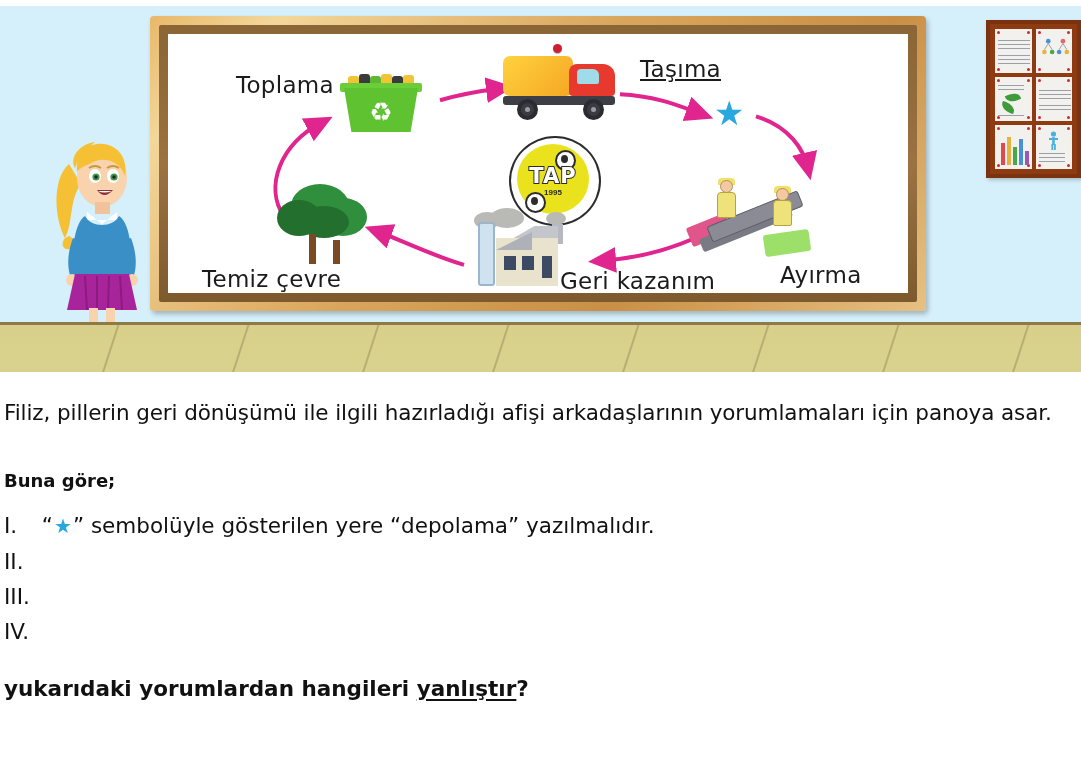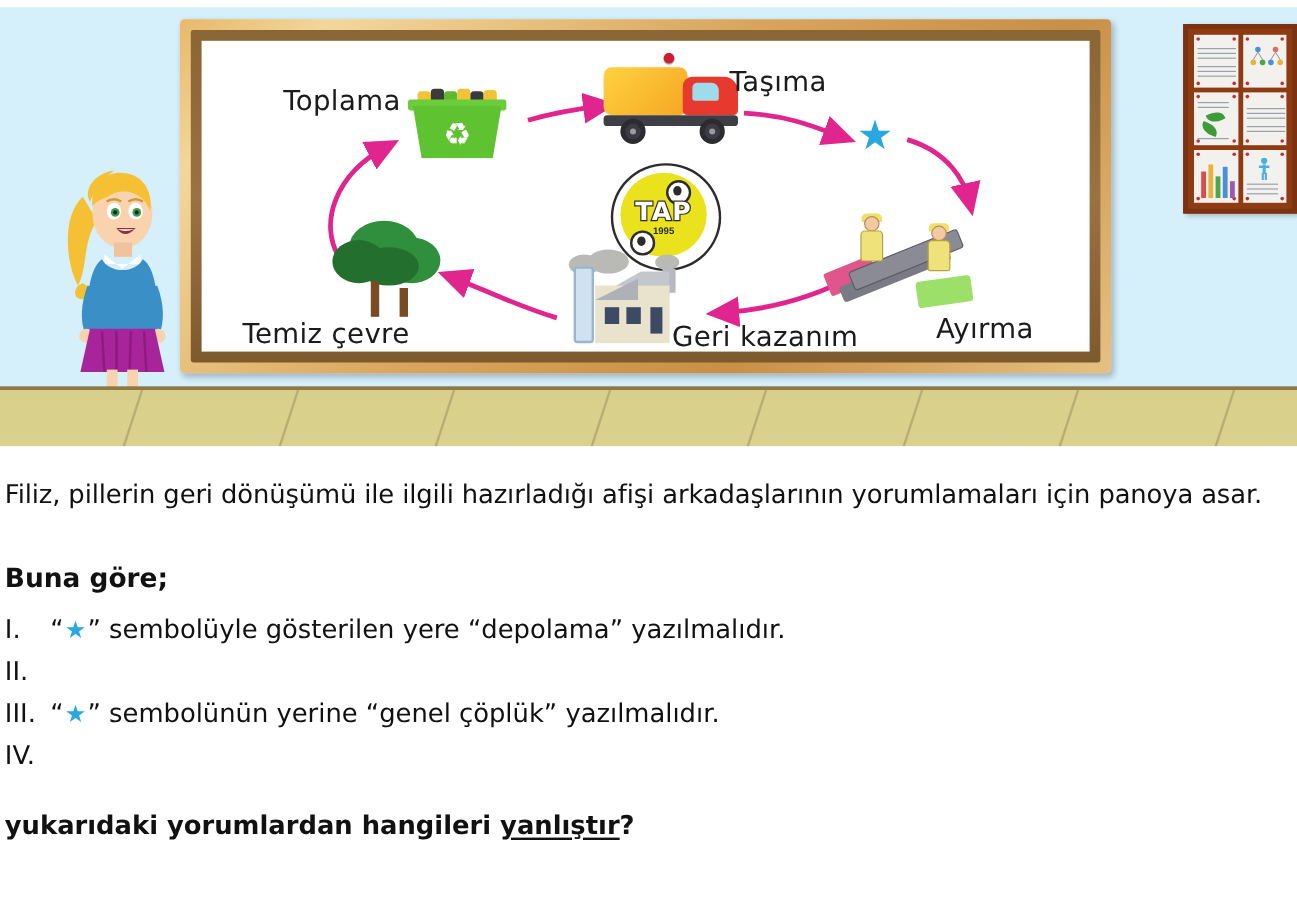--- a/index.html
+++ b/index.html
@@ -172,21 +172,21 @@
     background:#fff;
     font-family:"DejaVu Sans", sans-serif;
     color:#111;
   }
   #intro{
     position:absolute;left:4px;top:23px;width:1072px;
     font-size:21.5px;line-height:36px;letter-spacing:-.1px;
     text-align:justify;
   }
   #buna-gore{
-    position:absolute;left:4px;top:98px;font-size:22px;font-weight:bold;
+    position:absolute;left:4px;top:98px;font-size:18px;font-weight:bold;
   }
   #statements{
     position:absolute;left:4px;top:136px;width:1072px;
   }
   .stmt{
     font-size:21.5px;line-height:35px;white-space:nowrap;
     display:flex;align-items:baseline;
   }
   .stmt .num{display:inline-block;min-width:31px;}
   .stmt .star-inline{color:#29a8e0;font-size:20px;padding:0 1px;}
@@ -361,21 +361,21 @@
               <div class="body"></div>
             </div>
           <div class="worker" style="left:84px;top:14px;">
               <div class="cap"></div>
               <div class="head"></div>
               <div class="body"></div>
             </div>
         </div>
 
         <span class="poster-label" style="left:24px;top:38px;margin-left:44px;">Toplama</span>
-        <span class="poster-label" style="left:440px;top:22px;">Taşıma</span>
+        <span class="poster-label" style="left:472px;top:22px;text-decoration:underline;">Taşıma</span>
         <span class="poster-label" style="left:612px;top:228px;">Ayırma</span>
         <span class="poster-label" style="left:392px;top:234px;">Geri kazanım</span>
         <span class="poster-label" style="left:34px;top:232px;">Temiz çevre</span>
 
       </div>
     </div>
   </div>
 
   <div id="board">
     <div class="board-paper">
@@ -483,21 +483,20 @@
   <div id="statements">
     <div class="stmt">
       <span class="num">I.</span>
       <span>&nbsp;“<span class="star-inline">★</span>” sembolüyle gösterilen yere “depolama” yazılmalıdır.</span>
     </div>
     <div class="stmt">
       <span class="num">II.</span>
     </div>
     <div class="stmt">
       <span class="num">III.</span>
-      <span>&nbsp;“<span class="star-inline">★</span>” sembolünün yerine “genel çöplük” yazılmalıdır.</span>
     </div>
     <div class="stmt">
       <span class="num">IV.</span>
     </div>
   </div>
 
   <div id="question">
     <span>yukarıdaki yorumlardan hangileri </span><span class="ul">yanlıştır</span><span>?</span>
   </div>
 

